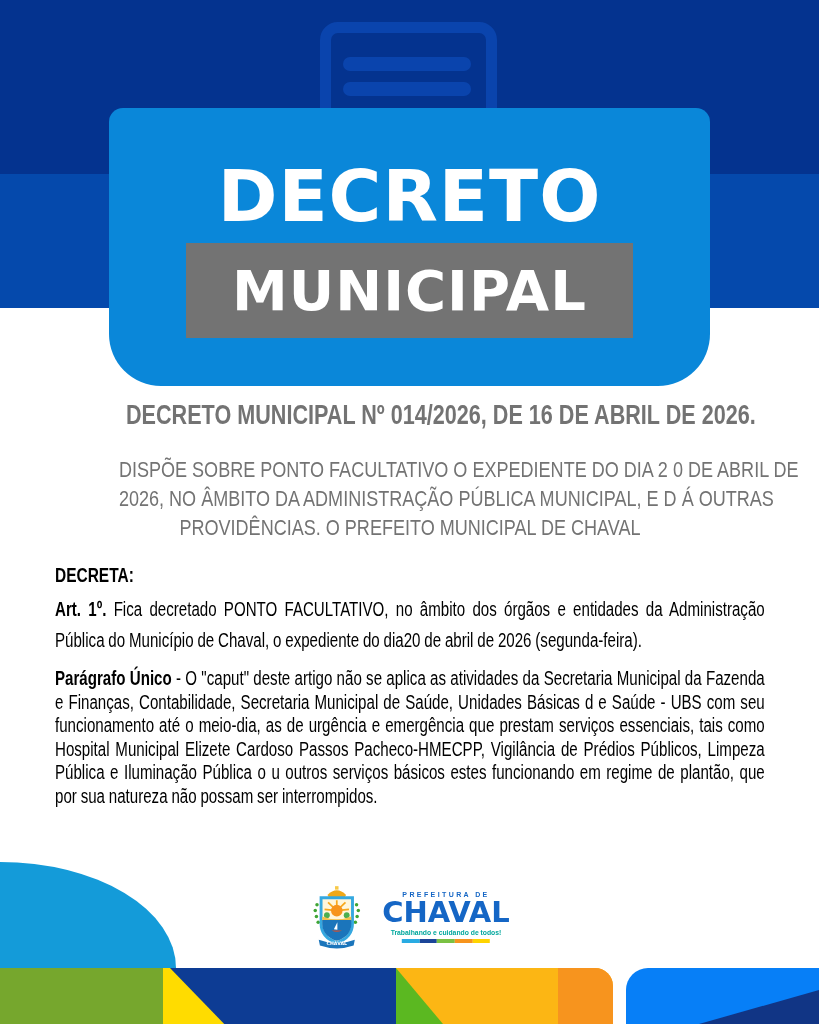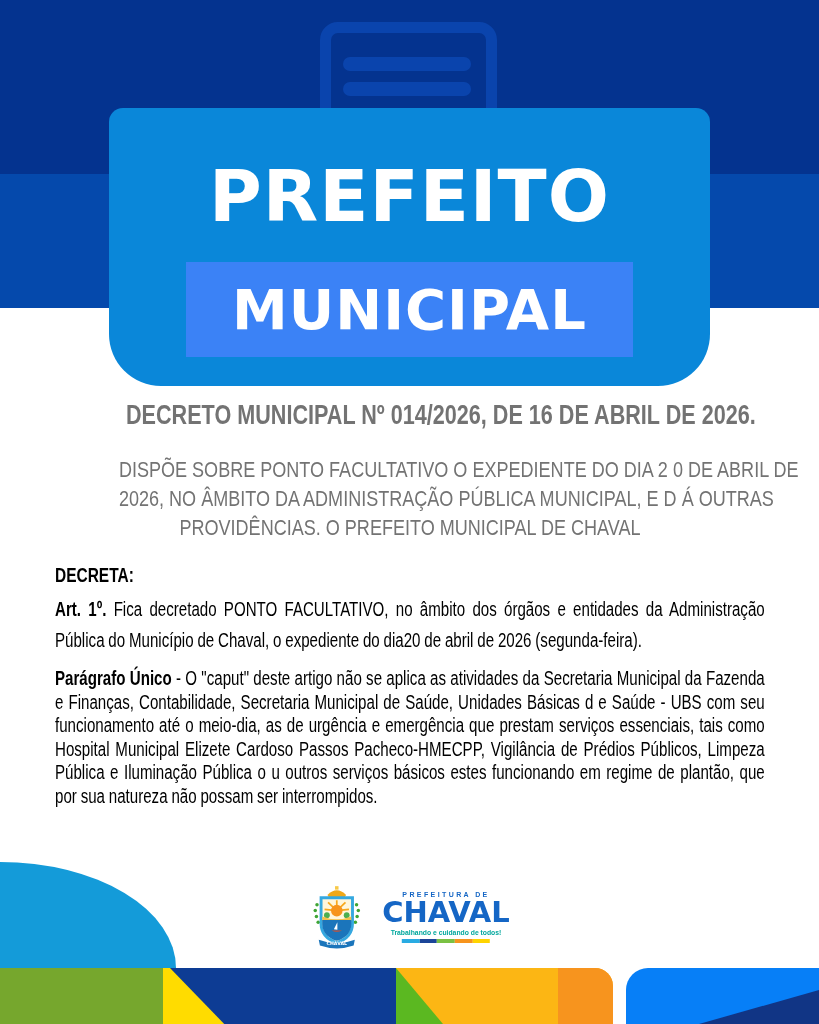--- a/index.html
+++ b/index.html
@@ -21,22 +21,22 @@
   .hero-card{
     position:absolute;left:109px;top:108px;width:601px;height:278px;
     background:#0A87D9;border-radius:14px 14px 52px 52px;
   }
   .hero-title{
     position:absolute;left:0;top:52px;width:601px;text-align:center;
     font-family:"DejaVu Sans",sans-serif;font-weight:bold;font-size:72px;line-height:1;
     color:#ffffff;letter-spacing:1px;
   }
   .hero-subband{
-    position:absolute;left:77px;top:135px;width:447px;height:95px;background:#3b82f6;
-    display:flex;align-items:center;justify-content:center;margin-top:19px;
+    position:absolute;left:77px;top:135px;width:447px;height:95px;background:#737373;
+    display:flex;align-items:center;justify-content:center;
   }
   .hero-subband span{
     font-family:"DejaVu Sans",sans-serif;font-weight:bold;font-size:56px;
     color:#ffffff;letter-spacing:1px;
   }
   
   .content{position:absolute;left:55px;top:400px;width:710px;color:#737373;}
   .doc-heading{
     width:710px;text-align:center;white-space:nowrap;
     font-size:27px;font-weight:bold;letter-spacing:0;
@@ -102,21 +102,21 @@
 
   <div class="band-top"></div>
   <div class="band-mid"></div>
 
   <div class="doc-icon">
     <span class="doc-line l1"></span>
     <span class="doc-line l2"></span>
   </div>
 
   <div class="hero-card">
-    <div class="hero-title">PREFEITO</div>
+    <div class="hero-title">DECRETO</div>
     <div class="hero-subband">
       <span>MUNICIPAL</span>
     </div>
   </div>
 
   <div class="content">
     <div class="doc-heading">DECRETO MUNICIPAL Nº 014/2026, DE 16 DE ABRIL DE 2026.</div>
     <div class="summary">
       <div>DISPÕE SOBRE PONTO FACULTATIVO O EXPEDIENTE DO DIA 2 0 DE ABRIL DE</div>
       <div>2026, NO ÂMBITO DA ADMINISTRAÇÃO PÚBLICA MUNICIPAL, E D Á OUTRAS</div>

